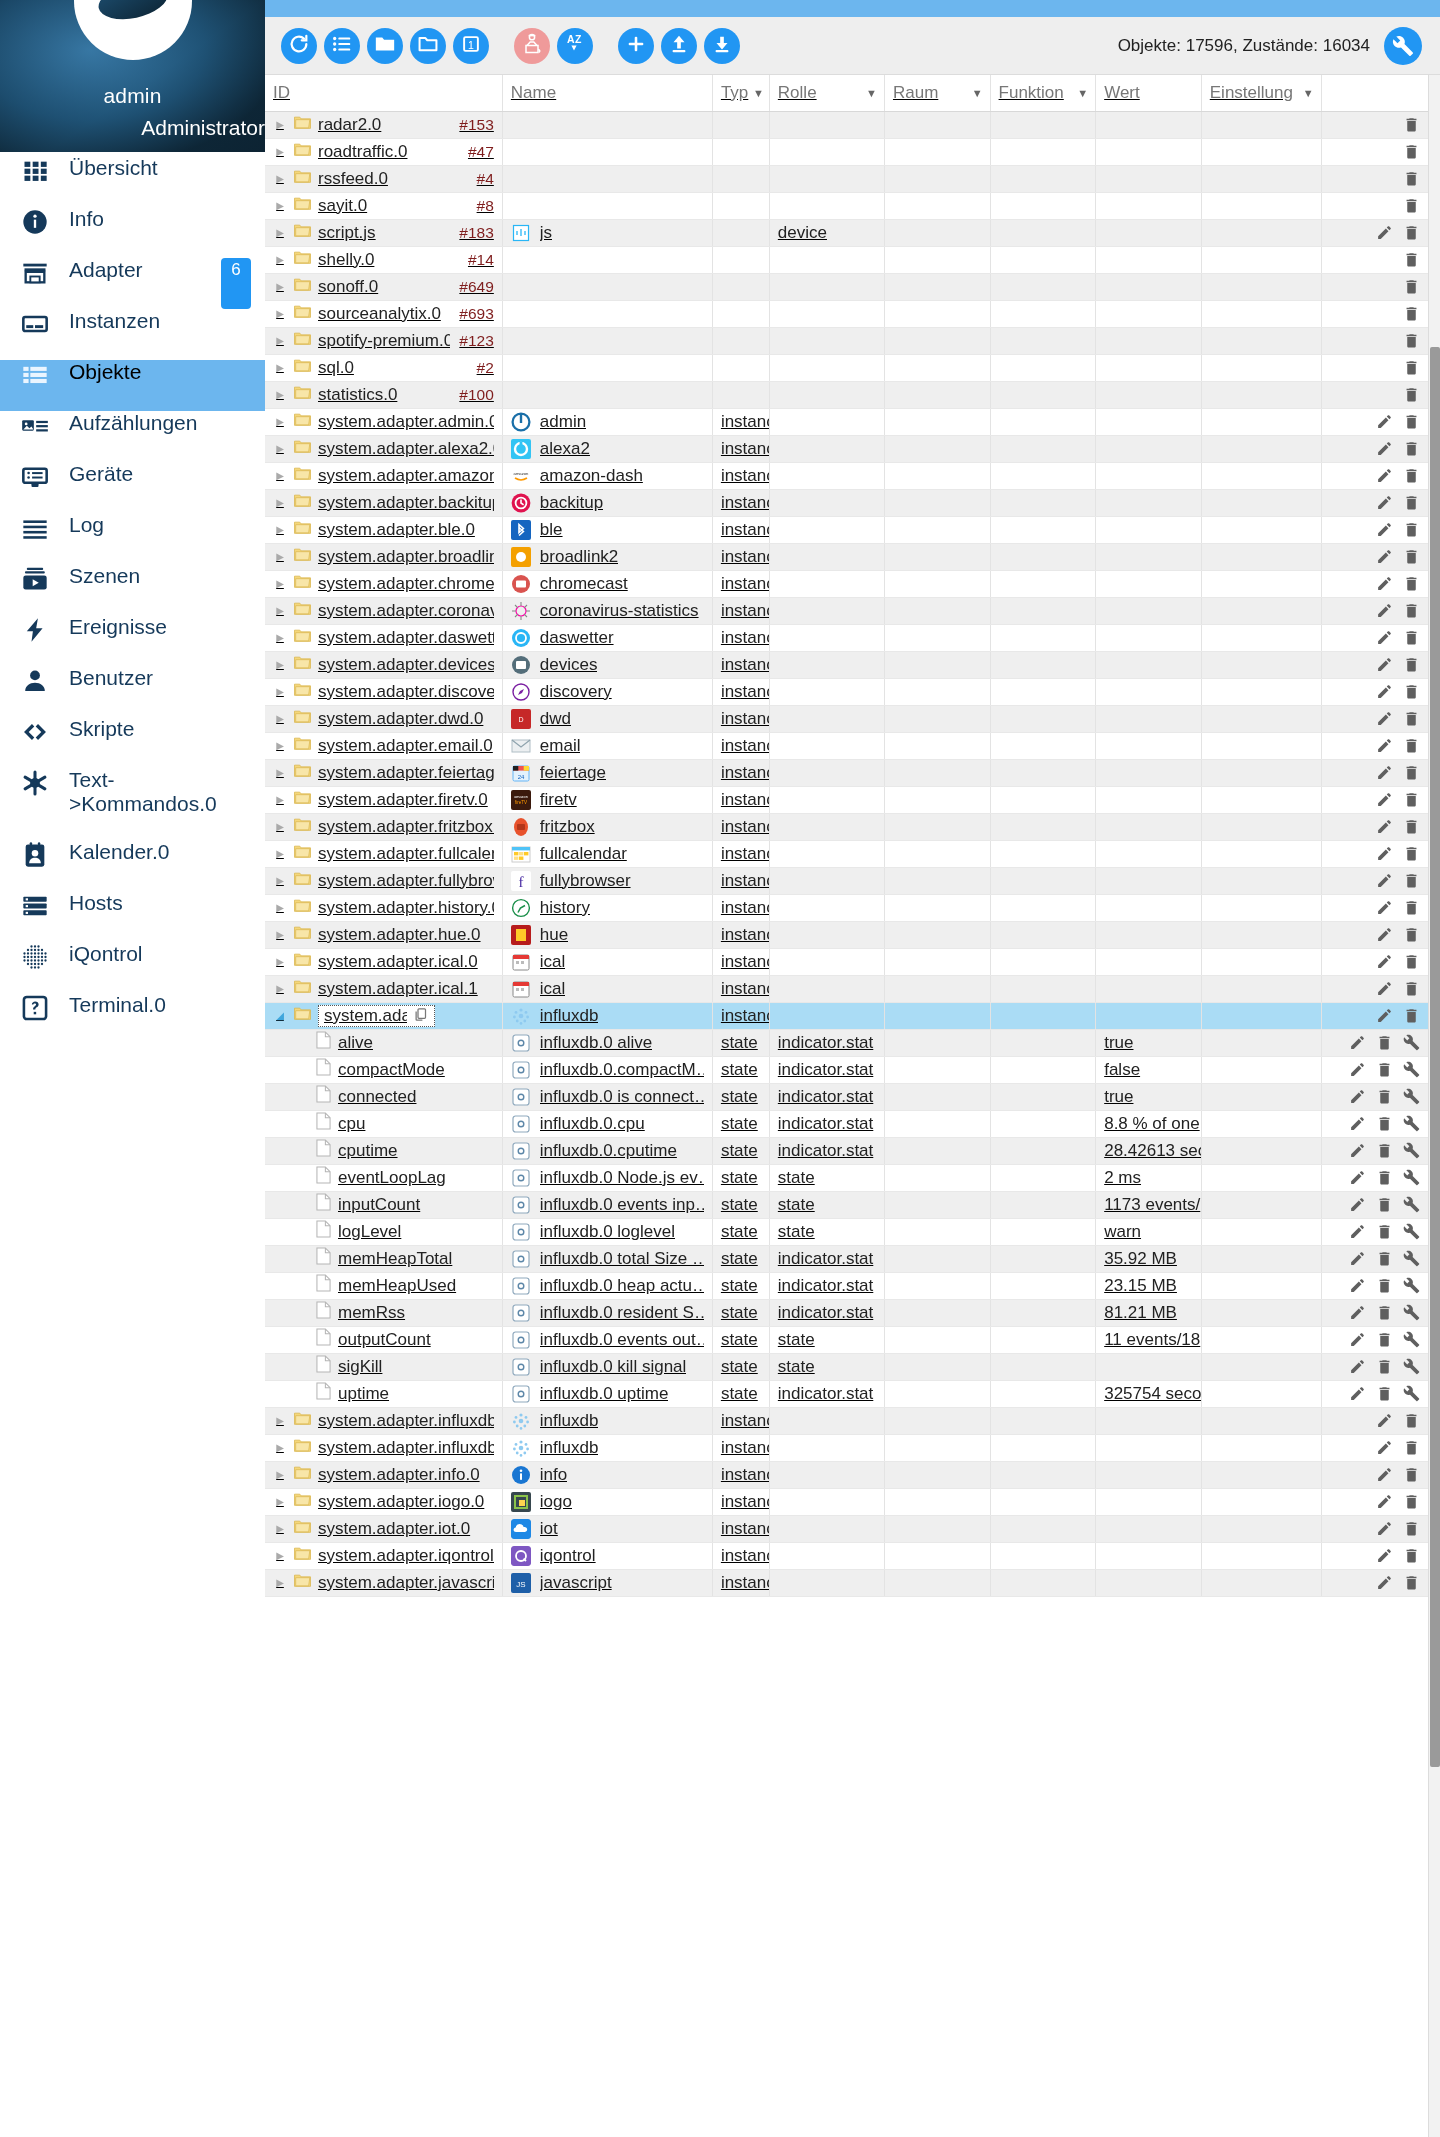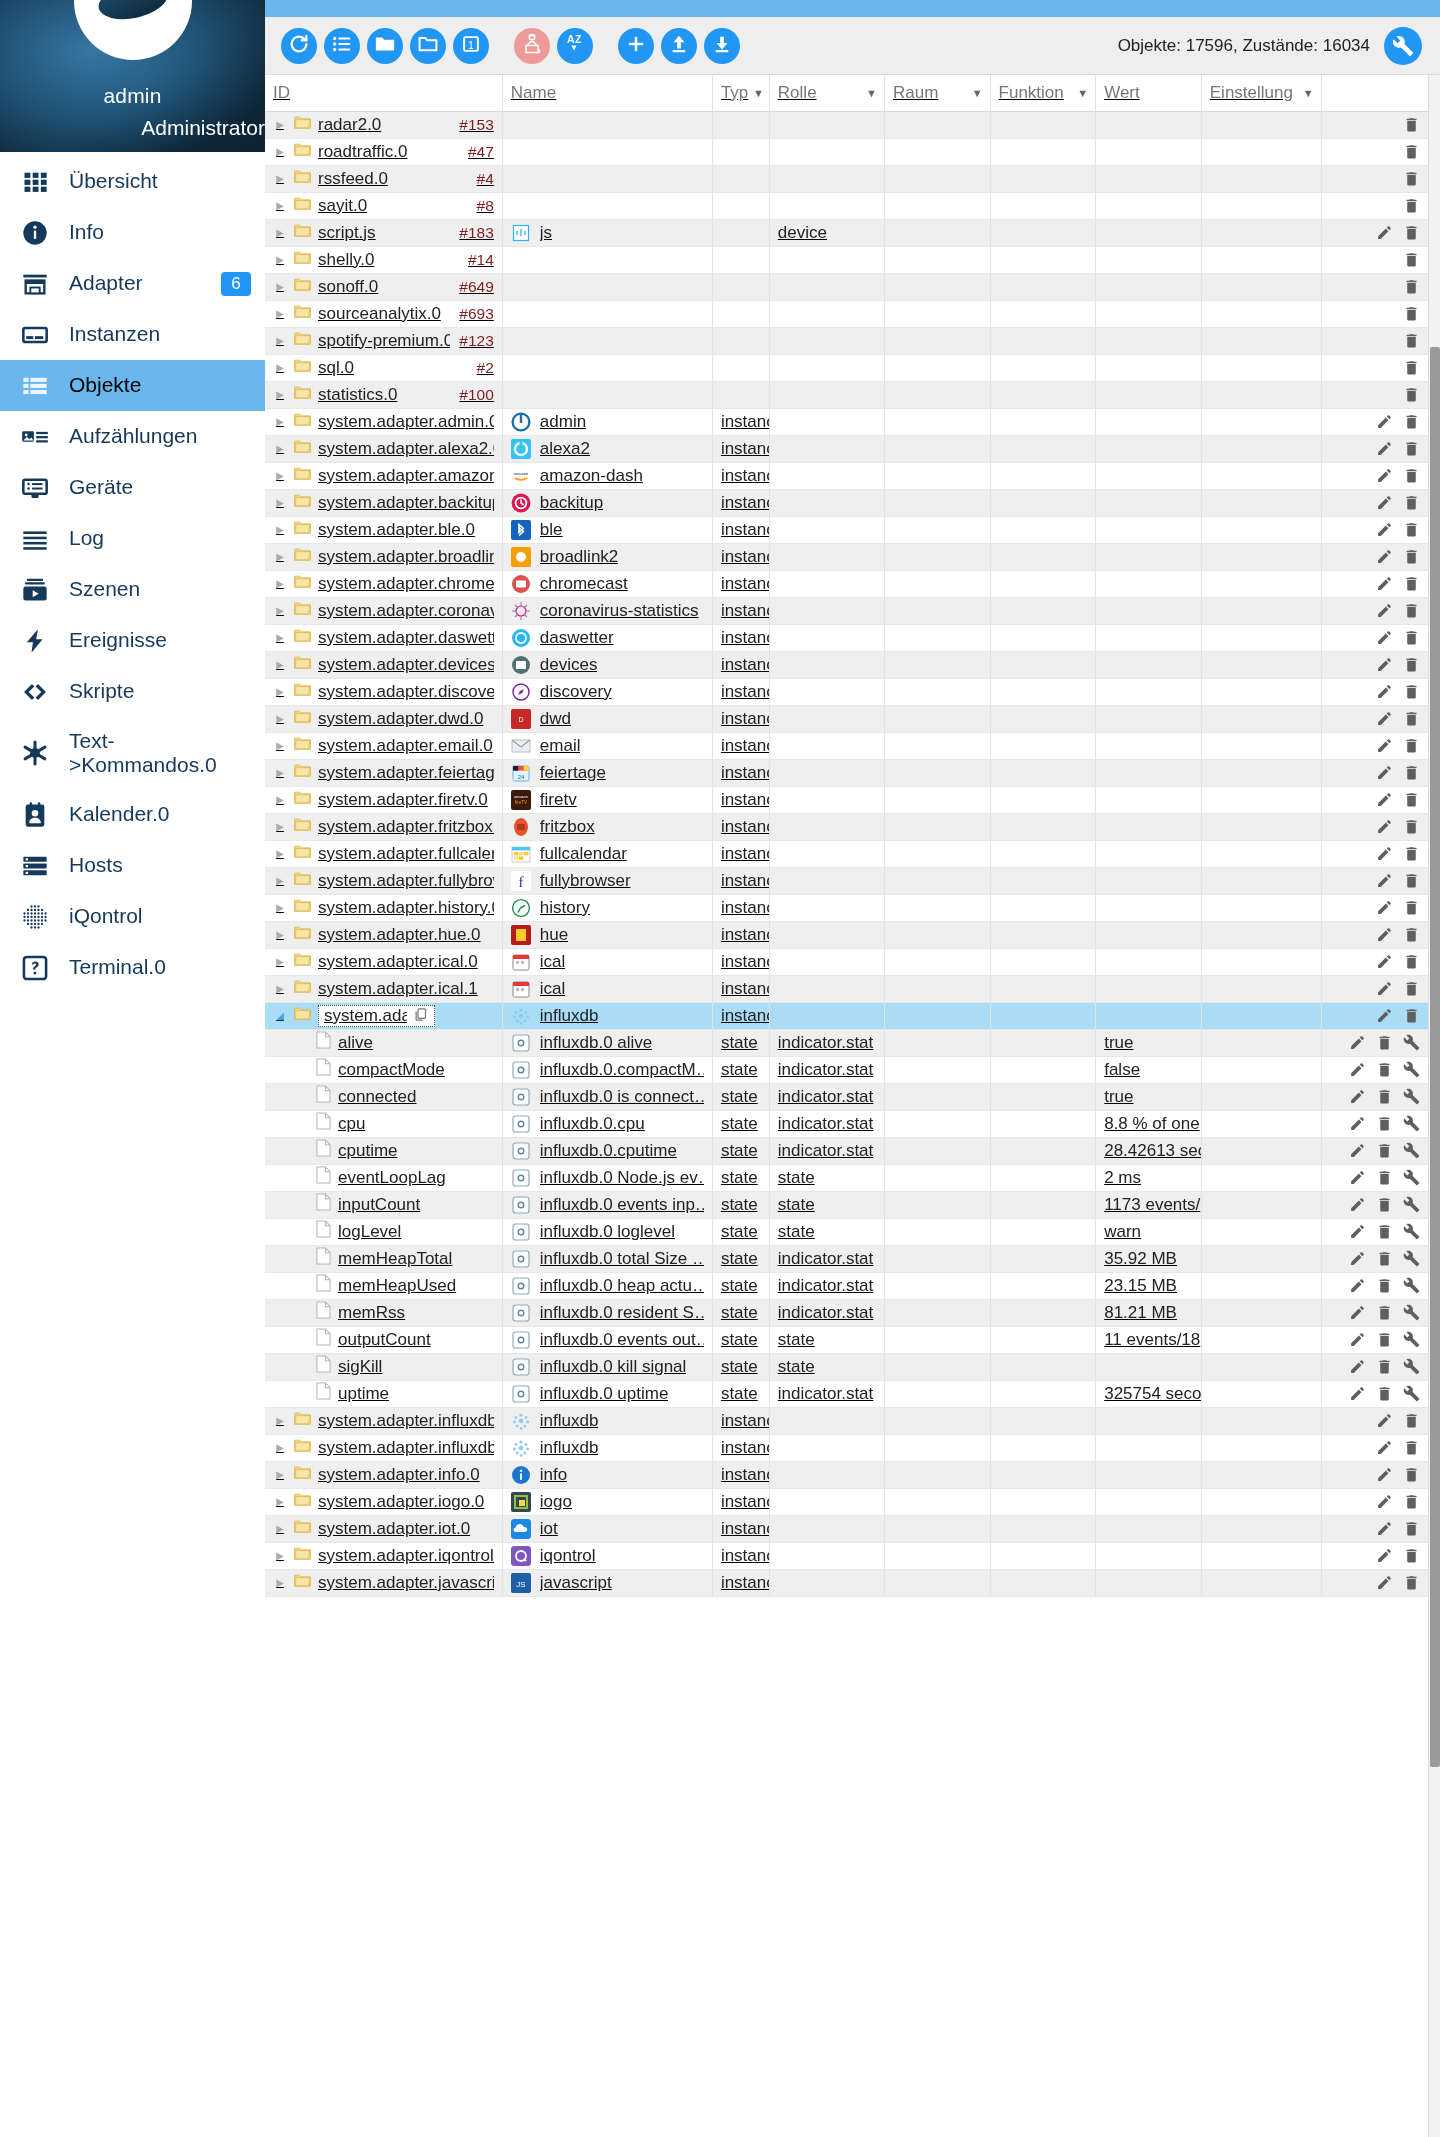--- a/index.html
+++ b/index.html
@@ -46,21 +46,21 @@
   .sb-user {
     position:absolute; left:0; right:0; bottom:44px; text-align:center;
     color:#fff; font-size:21px; z-index:4; letter-spacing:.2px;
   }
   .sb-role {
     position:absolute; left:0; right:0; bottom:12px; text-align:right;
     color:#fff; font-size:21px; z-index:4;
   }
   .sb-menu { padding-top: 4px; }
   .sb-item {
-    display:flex; align-items:center; gap:19px;
+    display:flex; gap:19px;
     height:51px; padding:0 14px 0 20px;
     color:#15395a; font-size:21px;
     cursor:pointer; position:relative;
   }
   .sb-item.tall { height:72px; }
   .sb-item.active { background:#6cb6ee; color:#000000; }
   .sb-item .ic {
     width:30px; height:30px; flex:0 0 30px;
     display:flex; align-items:center; justify-content:center;
     color:#15395a;
@@ -303,20 +303,29 @@
           <span class="ic">
             <svg width="28" height="28" viewBox="0 0 24 24" fill="#15395a">
               <path d="M14.5 2L5 13h5.2L9 22l9.5-11.5H13z"></path>
             </svg>
           </span>
           <span class="lbl">Ereignisse</span>
         </div>
         <div class="sb-item">
           <span class="ic">
             <svg width="28" height="28" viewBox="0 0 24 24" fill="#15395a">
+              <circle cx="12" cy="7.2" r="4.2"></circle>
+              <path d="M3.6 20.5c0-4.3 3.8-7 8.4-7s8.4 2.7 8.4 7z"></path>
+            </svg>
+          </span>
+          <span class="lbl">Benutzer</span>
+        </div>
+        <div class="sb-item">
+          <span class="ic">
+            <svg width="28" height="28" viewBox="0 0 24 24" fill="#15395a">
               <path d="M9.4 5.2L2.6 12l6.8 6.8 2-2L6.6 12l4.8-4.8zM14.6 5.2l-2 2L17.4 12l-4.8 4.8 2 2L21.4 12z"></path>
             </svg>
           </span>
           <span class="lbl">Skripte</span>
         </div>
         <div class="sb-item tall">
           <span class="ic">
             <svg width="28" height="28" viewBox="0 0 24 24" fill="#15395a">
               <g stroke="#15395a" stroke-width="2.6" stroke-linecap="round">
                 <line x1="12" y1="2.5" x2="12" y2="21.5"></line>

